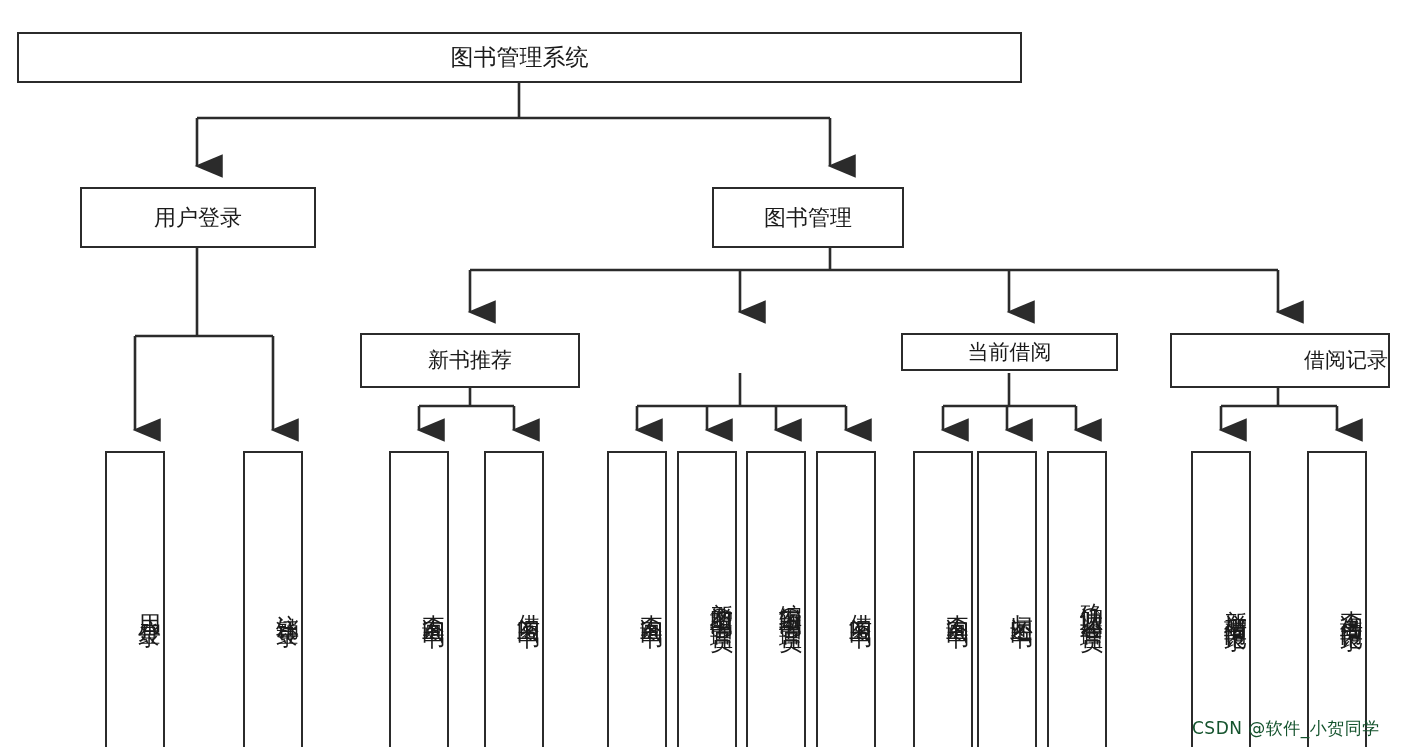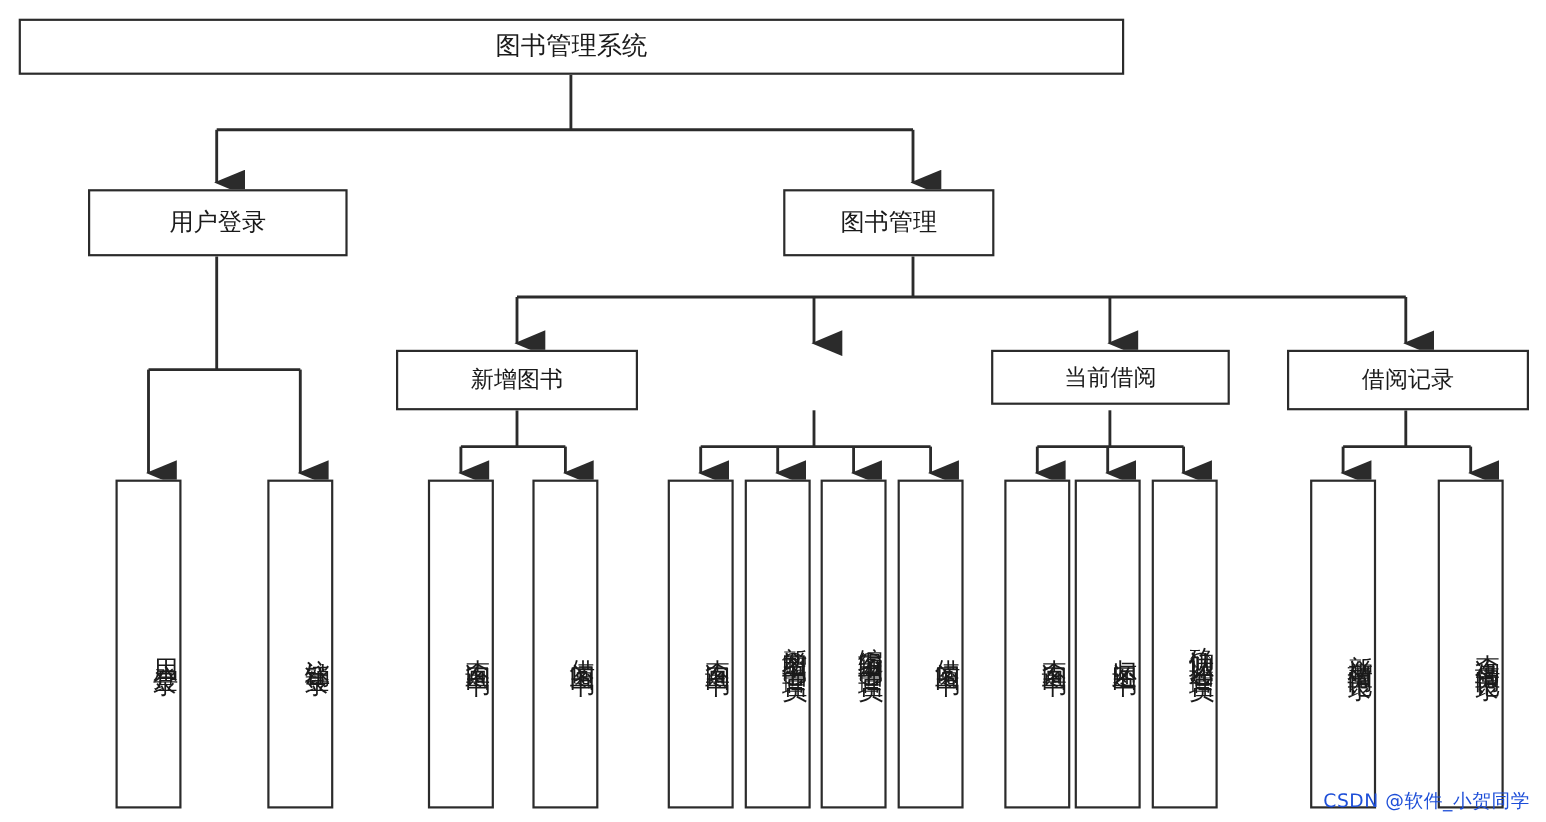--- a/index.html
+++ b/index.html
@@ -27,20 +27,21 @@
   }
   .node {
     position: absolute;
     background: #ffffff;
     border: 2.5px solid #2b2b2b;
     display: flex;
     align-items: center;
     justify-content: center;
     color: #1a1a1a;
     line-height: 1.18;
+    margin-top: 15px;
   }
   .node.root {
     font-size: 23px;
   }
   .node.lvl1 {
     font-size: 22px;
   }
   .node.lvl2 {
     font-size: 21px;
   }
@@ -52,25 +53,24 @@
     padding-top: 6px;
     align-items: flex-start;
     justify-content: center;
   }
   .node.leaf.tall {
     align-items: flex-start;
     padding-top: 4px;
   }
   .watermark {
     position: absolute;
-    color: #1d4ed8;
+    color: #14532d;
     font-size: 17px;
     white-space: nowrap;
     letter-spacing: 0.5px;
-    margin-left: 11px;
   }
 </style>
 </head>
 <body>
 
 <div id="canvas">
 
   <svg class="links" viewBox="0 0 1405 747" xmlns="http://www.w3.org/2000/svg">
     <defs>
       <marker id="arrow" viewBox="0 0 10 12" refX="5" refY="11" markerWidth="9" markerHeight="11" orient="auto-start-reverse">
@@ -128,26 +128,26 @@
   </div>
 
   <div class="node lvl1" style="left:80px; top:172px; width:236px; height:61px;">
     <span>用户登录</span>
   </div>
   <div class="node lvl1" style="left:712px; top:172px; width:192px; height:61px;">
     <span>图书管理</span>
   </div>
 
   <div class="node lvl2" style="left:360px; top:318px; width:220px; height:55px;">
-    <span>新增图书</span>
+    <span>新书推荐</span>
   </div>
-  <div class="node lvl2" style="left:901px; top:318px; width:217px; height:50px;">
+  <div class="node lvl2" style="left:901px; top:318px; width:217px; height:38px;">
     <span>当前借阅</span>
   </div>
-  <div class="node lvl2" style="left:1170px; top:318px; width:220px; height:55px;">
+  <div class="node lvl2" style="left:1170px; top:318px; width:220px; height:55px;justify-content:flex-end;">
     <span>借阅记录</span>
   </div>
 
   <div class="node leaf" style="left:105px; top:436px; width:60px; height:299px;">
     <span>用户登录</span>
   </div>
   <div class="node leaf" style="left:243px; top:436px; width:60px; height:299px;">
     <span>注销登录</span>
   </div>
 

